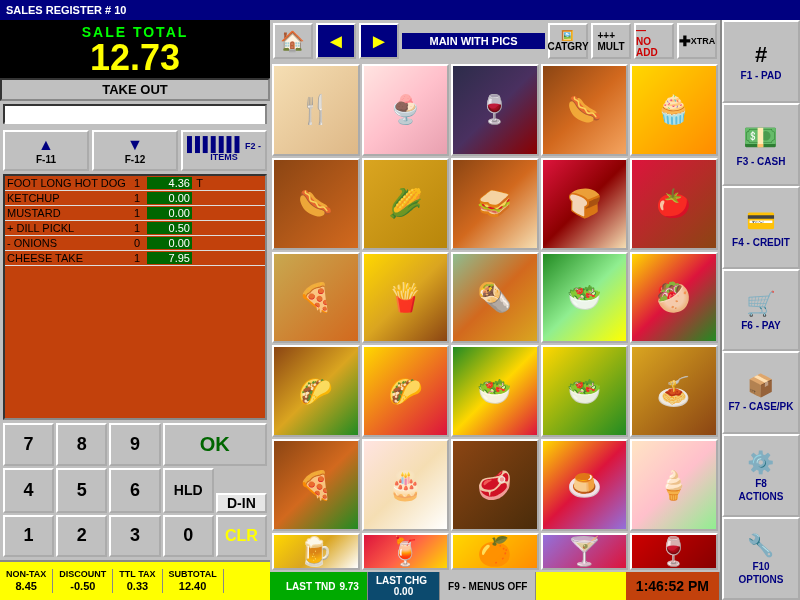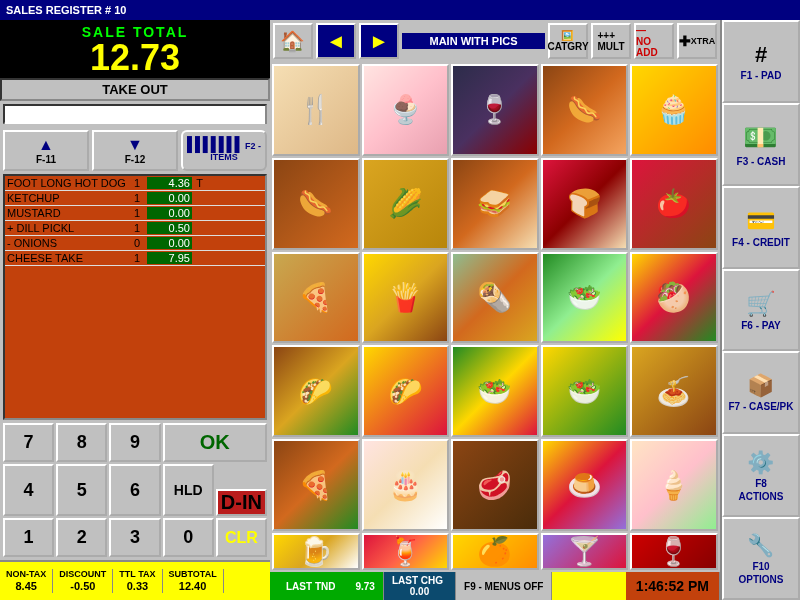--- a/index.html
+++ b/index.html
@@ -96,21 +96,20 @@
       cursor: pointer;
     }
     .fn-btn .arrow {
       font-size: 16px;
       color: #000080;
       display: block;
     }
     .fn-btn-f2 {
       color: #000080;
       font-size: 9px;
-      border-radius: 6px;
     }
     .fn-btn-f2 .barcode {
       font-size: 14px;
       letter-spacing: -2px;
     }
 
     #items-list {
       flex: 1;
       background: #c2410c;
       border: 2px inset #888;
@@ -145,21 +144,21 @@
       font-size: 18px;
       font-weight: bold;
       text-align: center;
       cursor: pointer;
       display: flex;
       align-items: center;
       justify-content: center;
     }
     .num-btn.ok { background: #c0c0c0; color: #006600; font-size: 20px; }
     .num-btn.hld { background: #c0c0c0; color: black; font-size: 14px; }
-    .num-btn.din { background: #b91c1c; color: black; font-size: 20px; margin-top: 25px; }
+    .num-btn.din { background: #e5e5e5; color: black; font-size: 14px; margin-top: 25px; }
     .num-btn.clr { background: #c0c0c0; color: #ffff00; font-size: 16px; }
 
     #bottom-status {
       display: flex;
       background: #ffff00;
       border-top: 2px solid #888;
       font-size: 10px;
       font-weight: bold;
       height: 40px;
       align-items: center;
@@ -529,21 +528,21 @@
         <div class="food-cell" style="background: linear-gradient(135deg, rgb(147, 112, 219), rgb(220, 20, 60));">
           <span class="food-icon">🍸</span>
         </div>
         <div class="food-cell" style="background: linear-gradient(135deg, rgb(204, 0, 0), rgb(136, 0, 0));">
           <span class="food-icon">🍷</span>
         </div>
       </div>
 
     <div id="center-bottom">
       <div class="cb-item green">
-        <span style="margin-right:20px;padding-left:8px;">LAST TND</span>
+        <span style="margin-right:4px;padding-left:8px;">LAST TND</span>
         <span>9.73</span>
       </div>
       <div class="cb-item green" style="background:#0c4a6e;flex-direction:column;">
         <span style="margin-right:4px;">LAST CHG</span>
         <span>0.00</span>
       </div>
       <div class="cb-item f9">F9 - MENUS OFF</div>
       <div class="cb-item time">1:46:52 PM</div>
     </div>
   </div>

